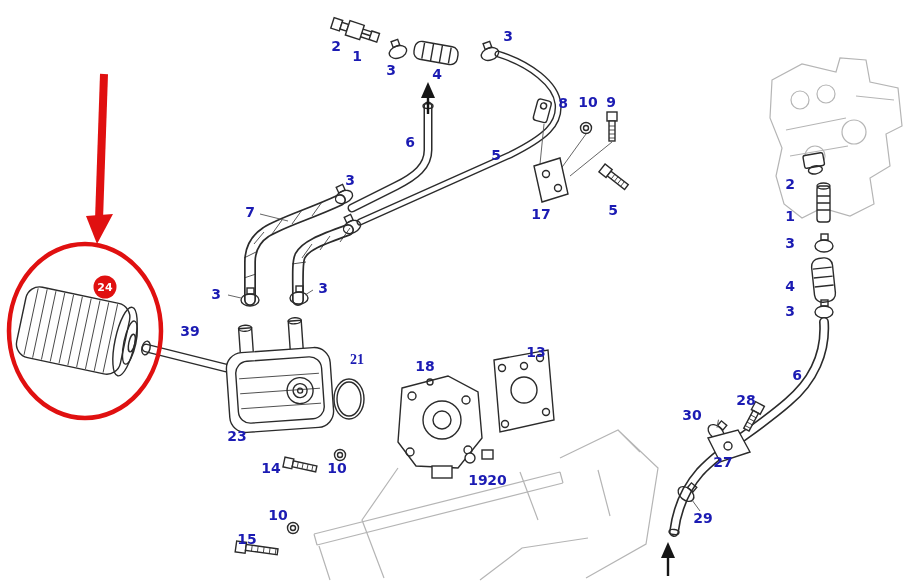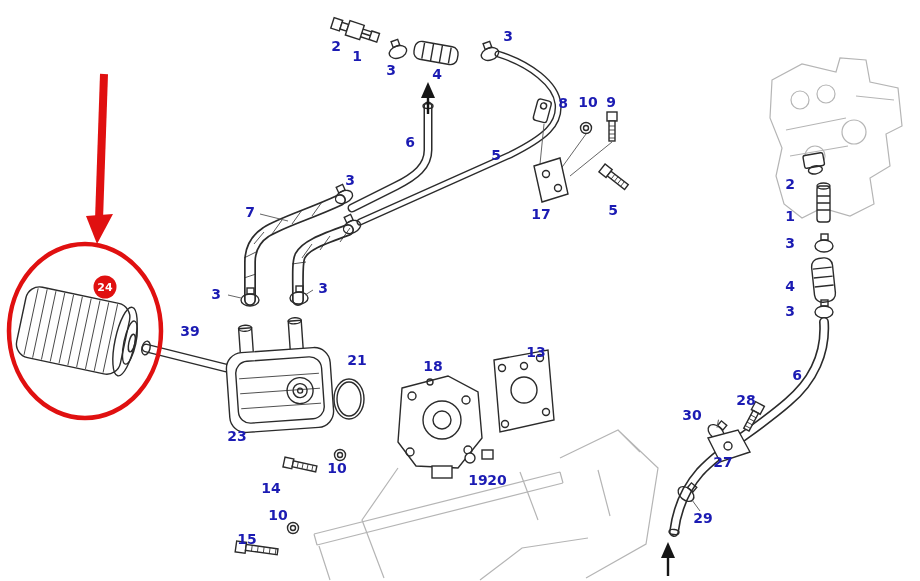--- a/index.html
+++ b/index.html
@@ -298,25 +298,25 @@
       <span class="part-label" style="left: 611px; top: 102px;">9</span>
       <span class="part-label" style="left: 410px; top: 142px;">6</span>
       <span class="part-label" style="left: 496px; top: 155px;">5</span>
       <span class="part-label" style="left: 350px; top: 180px;">3</span>
       <span class="part-label" style="left: 250px; top: 212px;">7</span>
       <span class="part-label" style="left: 541px; top: 214px;">17</span>
       <span class="part-label" style="left: 613px; top: 210px;">5</span>
       <span class="part-label" style="left: 216px; top: 294px;">3</span>
       <span class="part-label" style="left: 323px; top: 288px;">3</span>
       <span class="part-label" style="left: 190px; top: 331px;">39</span>
-      <span class="part-label" style="left: 357px; top: 360px;">21</span>
-      <span class="part-label" style="left: 425px; top: 366px; margin-left: 8px;">18</span>
+      <span class="part-label" style="left: 357px; top: 360px; font-family: Liberation Serif, serif;">21</span>
+      <span class="part-label" style="left: 425px; top: 366px;">18</span>
       <span class="part-label" style="left: 536px; top: 352px;">13</span>
       <span class="part-label" style="left: 237px; top: 436px;">23</span>
-      <span class="part-label" style="left: 271px; top: 468px; margin-top: 20px;">14</span>
+      <span class="part-label" style="left: 271px; top: 468px;">14</span>
       <span class="part-label" style="left: 337px; top: 468px;">10</span>
       <span class="part-label" style="left: 478px; top: 480px;">19</span>
       <span class="part-label" style="left: 497px; top: 480px;">20</span>
       <span class="part-label" style="left: 278px; top: 515px;">10</span>
       <span class="part-label" style="left: 247px; top: 539px;">15</span>
       <span class="part-label" style="left: 790px; top: 184px;">2</span>
       <span class="part-label" style="left: 790px; top: 216px;">1</span>
       <span class="part-label" style="left: 790px; top: 243px;">3</span>
       <span class="part-label" style="left: 790px; top: 286px;">4</span>
       <span class="part-label" style="left: 790px; top: 311px;">3</span>

